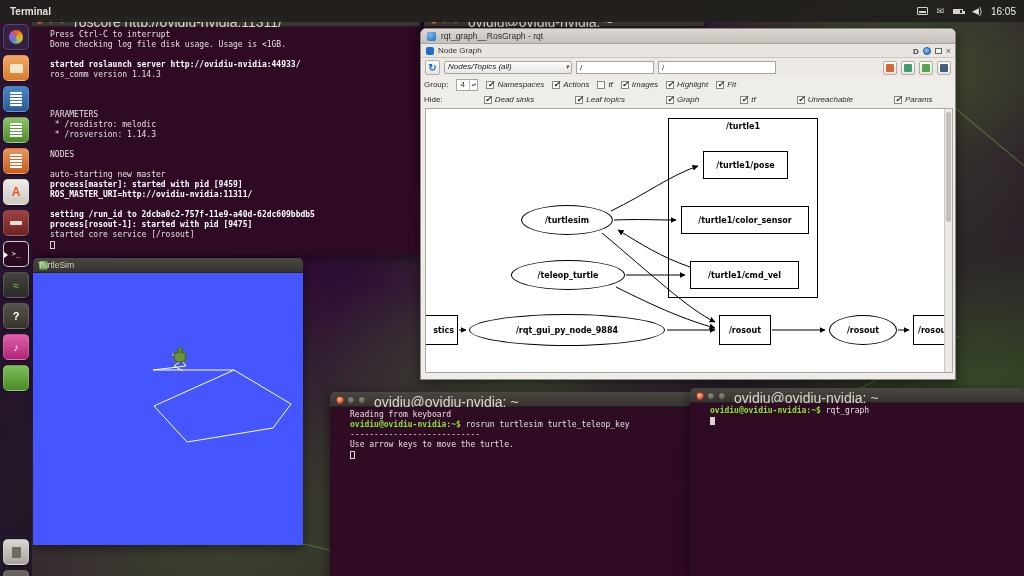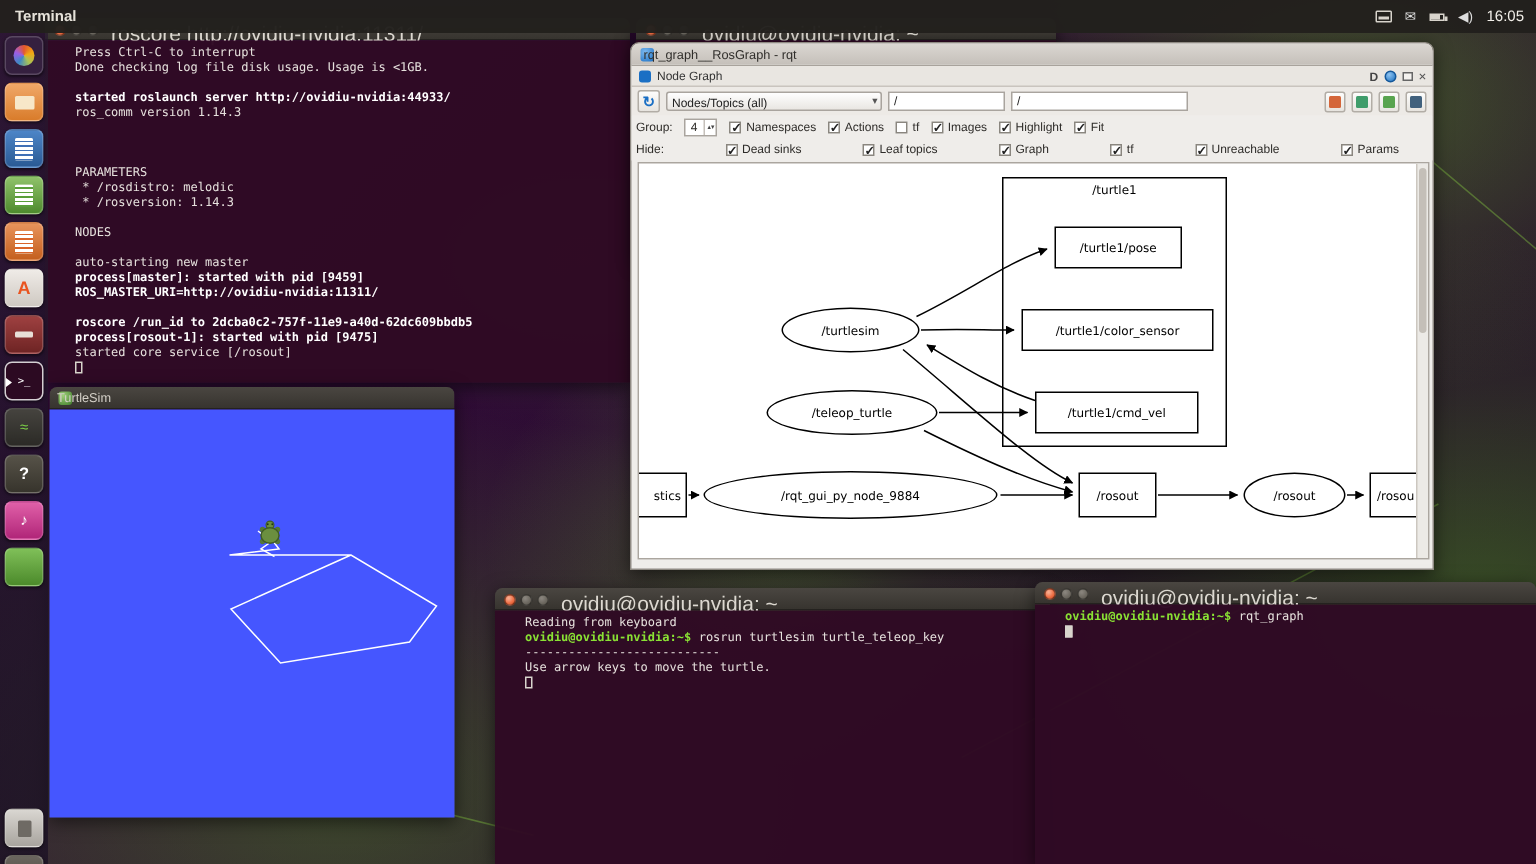--- a/index.html
+++ b/index.html
@@ -49,61 +49,61 @@
          padding:3px 0 0 6px;font-family:"DejaVu Sans Mono",monospace;font-size:8px;line-height:10px;color:#e6e1dd;overflow:hidden;}
   .tl{min-height:10px;white-space:pre;padding-left:14px;}
   .tl.b{font-weight:bold;color:#fff;}
   .pr{color:#8ae234;font-weight:bold;margin-right:5px;}
   .cur{display:inline-block;width:5px;height:8px;border:1px solid #d8d4cc;vertical-align:middle;}
   .cur.fill{background:#d8d4cc;}
   
   #win-rqt{left:420px;top:28px;width:536px;height:352px;background:#efedea;z-index:13;border:1px solid #8f8a83;}
   .tbar-light{position:absolute;left:0;top:0;right:0;height:15px;border-radius:5px 5px 0 0;
               background:linear-gradient(#dbd7d2,#c5c0ba);border-bottom:1px solid #a8a39c;}
-  #rqt-title{position:absolute;left:8px;top:2px;font-size:8.5px;color:#2f2d2a;white-space:nowrap;}
+  #rqt-title{position:absolute;left:20px;top:2px;font-size:8.5px;color:#2f2d2a;white-space:nowrap;}
   #rqt-appicon{position:absolute;left:6px;top:3px;width:9px;height:9px;border-radius:2px;
                background:radial-gradient(circle at 35% 30%,#7db9ef,#1a6fc4);}
   #rqt-dockbar{position:absolute;left:0;top:15px;right:0;height:14px;background:#e9e6e1;border-bottom:1px solid #c9c4be;}
   #ng-icon{position:absolute;left:5px;top:3px;width:8px;height:8px;background:#1a6fc4;border-radius:2px;}
   #ng-title{position:absolute;left:17px;top:2px;font-size:8px;color:#333;}
   #dock-btns{position:absolute;right:4px;top:1px;display:flex;gap:4px;align-items:center;height:12px;}
   .dkD{font-size:8px;color:#444;font-weight:bold;}
   .dkdot{width:8px;height:8px;border-radius:50%;background:radial-gradient(circle at 35% 30%,#8ec4f2,#1f72c0);border:1px solid #15589a;}
   .dksq{width:7px;height:6px;border:1px solid #666;background:#f4f2ef;}
   .dkx{font-size:9px;color:#555;line-height:9px;}
   #rqt-toolbar{position:absolute;left:0;top:29px;right:0;height:19px;background:#edeae6;
                display:flex;align-items:center;gap:4px;padding:0 4px;}
   .tbtn{width:15px;height:15px;border:1px solid #b2ada6;border-radius:2px;background:linear-gradient(#fdfdfc,#e7e4df);
         display:flex;align-items:center;justify-content:center;font-size:10px;color:#1a6fc4;font-weight:bold;}
-  #combo{width:144px;height:13px;border:1px solid #a9a49e;border-radius:2px;background:linear-gradient(#fefefe,#e9e6e2);
-         font-size:8px;color:#222;display:flex;align-items:flex-end;padding-left:3px;position:relative;}
+  #combo{width:128px;height:13px;border:1px solid #a9a49e;border-radius:2px;background:linear-gradient(#fefefe,#e9e6e2);
+         font-size:8px;color:#222;display:flex;align-items:flex-start;padding-left:3px;position:relative;font-style:italic;}
   #combo .arr{position:absolute;right:2px;top:1px;font-size:7px;color:#555;}
   .tinput{height:13px;border:1px solid #a9a49e;background:#fff;font-size:8px;color:#222;
           display:flex;align-items:center;padding-left:3px;}
   #filter1{width:78px;} #filter2{width:118px;}
   .sp{flex:1;}
   .mini{width:14px;height:14px;border:1px solid #b2ada6;border-radius:2px;background:linear-gradient(#fdfdfc,#e7e4df);
         display:flex;align-items:center;justify-content:center;}
   .mg{width:8px;height:8px;border-radius:1px;}
   .row{position:absolute;left:0;right:0;height:15px;display:flex;align-items:center;gap:8px;
        padding-left:3px;font-size:8px;color:#2e2c29;background:#efedea;}
   #rqt-row2{top:48px;} #rqt-row3{top:63px;gap:41px;}
-  .ckg{display:flex;align-items:flex-end;gap:3px;}
+  .ckg{display:flex;align-items:center;gap:3px;font-style:italic;}
   .cb{width:8px;height:8px;border:1px solid #8a867f;background:#fff;position:relative;display:inline-block;}
   .cb.on::after{content:"✓";position:absolute;left:0;top:-2.5px;font-size:8.5px;color:#222;font-weight:bold;}
   #spin{width:22px;height:12px;border:1px solid #a9a49e;background:#fff;position:relative;
         font-size:8px;display:flex;align-items:center;padding-left:3px;}
   #spin .ud{position:absolute;right:0;top:0;bottom:0;width:8px;border-left:1px solid #c5c0ba;
             display:flex;flex-direction:column;align-items:center;justify-content:center;font-size:4.5px;color:#444;line-height:4px;}
   #graph-canvas{position:absolute;left:4px;top:79px;width:528px;height:265px;background:#fff;
                 border:1px solid #aba69f;overflow:hidden;}
   #vsb{position:absolute;right:0;top:0;width:8px;height:100%;background:#eceae6;border-left:1px solid #ccc7c0;}
   #vsb .th{position:absolute;left:1px;right:1px;top:3px;height:110px;background:#c4bfb8;border-radius:3px;}
   .gnode{position:absolute;display:flex;align-items:center;justify-content:center;
-         font-family:"DejaVu Sans",sans-serif;font-size:8px;font-weight:normal;color:#000;
+         font-family:"DejaVu Sans",sans-serif;font-size:8px;font-weight:bold;color:#000;
          border:1.2px solid #000;background:#fff;white-space:nowrap;}
   .gnode.ell{border-radius:50%;}
   .gnode.grp{background:transparent;justify-content:center;align-items:flex-start;}
   .gnode.grp .glab{margin-top:3px;}
   
   #win-turtlesim{left:33px;top:258px;width:270px;height:287px;z-index:12;}
   #ts-icon{position:absolute;left:6px;top:3px;width:9px;height:9px;border-radius:2px;
            background:radial-gradient(circle at 35% 30%,#9fd07a,#3f7d2a);}
   #ts-title{position:absolute;left:5px;top:2px;font-size:8.5px;color:#d3cfc7;}
   #ts-body{position:absolute;top:15px;left:0;right:0;bottom:0;background:#4556ff;}
@@ -188,21 +188,21 @@
       <div class="tl">PARAMETERS</div>
       <div class="tl"> * /rosdistro: melodic</div>
       <div class="tl"> * /rosversion: 1.14.3</div>
       <div class="tl"></div>
       <div class="tl">NODES</div>
       <div class="tl"></div>
       <div class="tl">auto-starting new master</div>
       <div class="tl b">process[master]: started with pid [9459]</div>
       <div class="tl b">ROS_MASTER_URI=http://ovidiu-nvidia:11311/</div>
       <div class="tl"></div>
-      <div class="tl b">roscore /run_id to 2dcba0c2-757f-11e9-a40d-62dc609bbdb5</div>
+      <div class="tl b">setting /run_id to 2dcba0c2-757f-11e9-a40d-62dc609bbdb5</div>
       <div class="tl b">process[rosout-1]: started with pid [9475]</div>
       <div class="tl">started core service [/rosout]</div>
       <div class="tl"><span class="cur"></span></div>
     </div>
   </div>
 
   <div class="win" id="win-bgterm">
     <div class="tbar">
       <span class="wb close"></span>
       <span class="wb min"></span>

